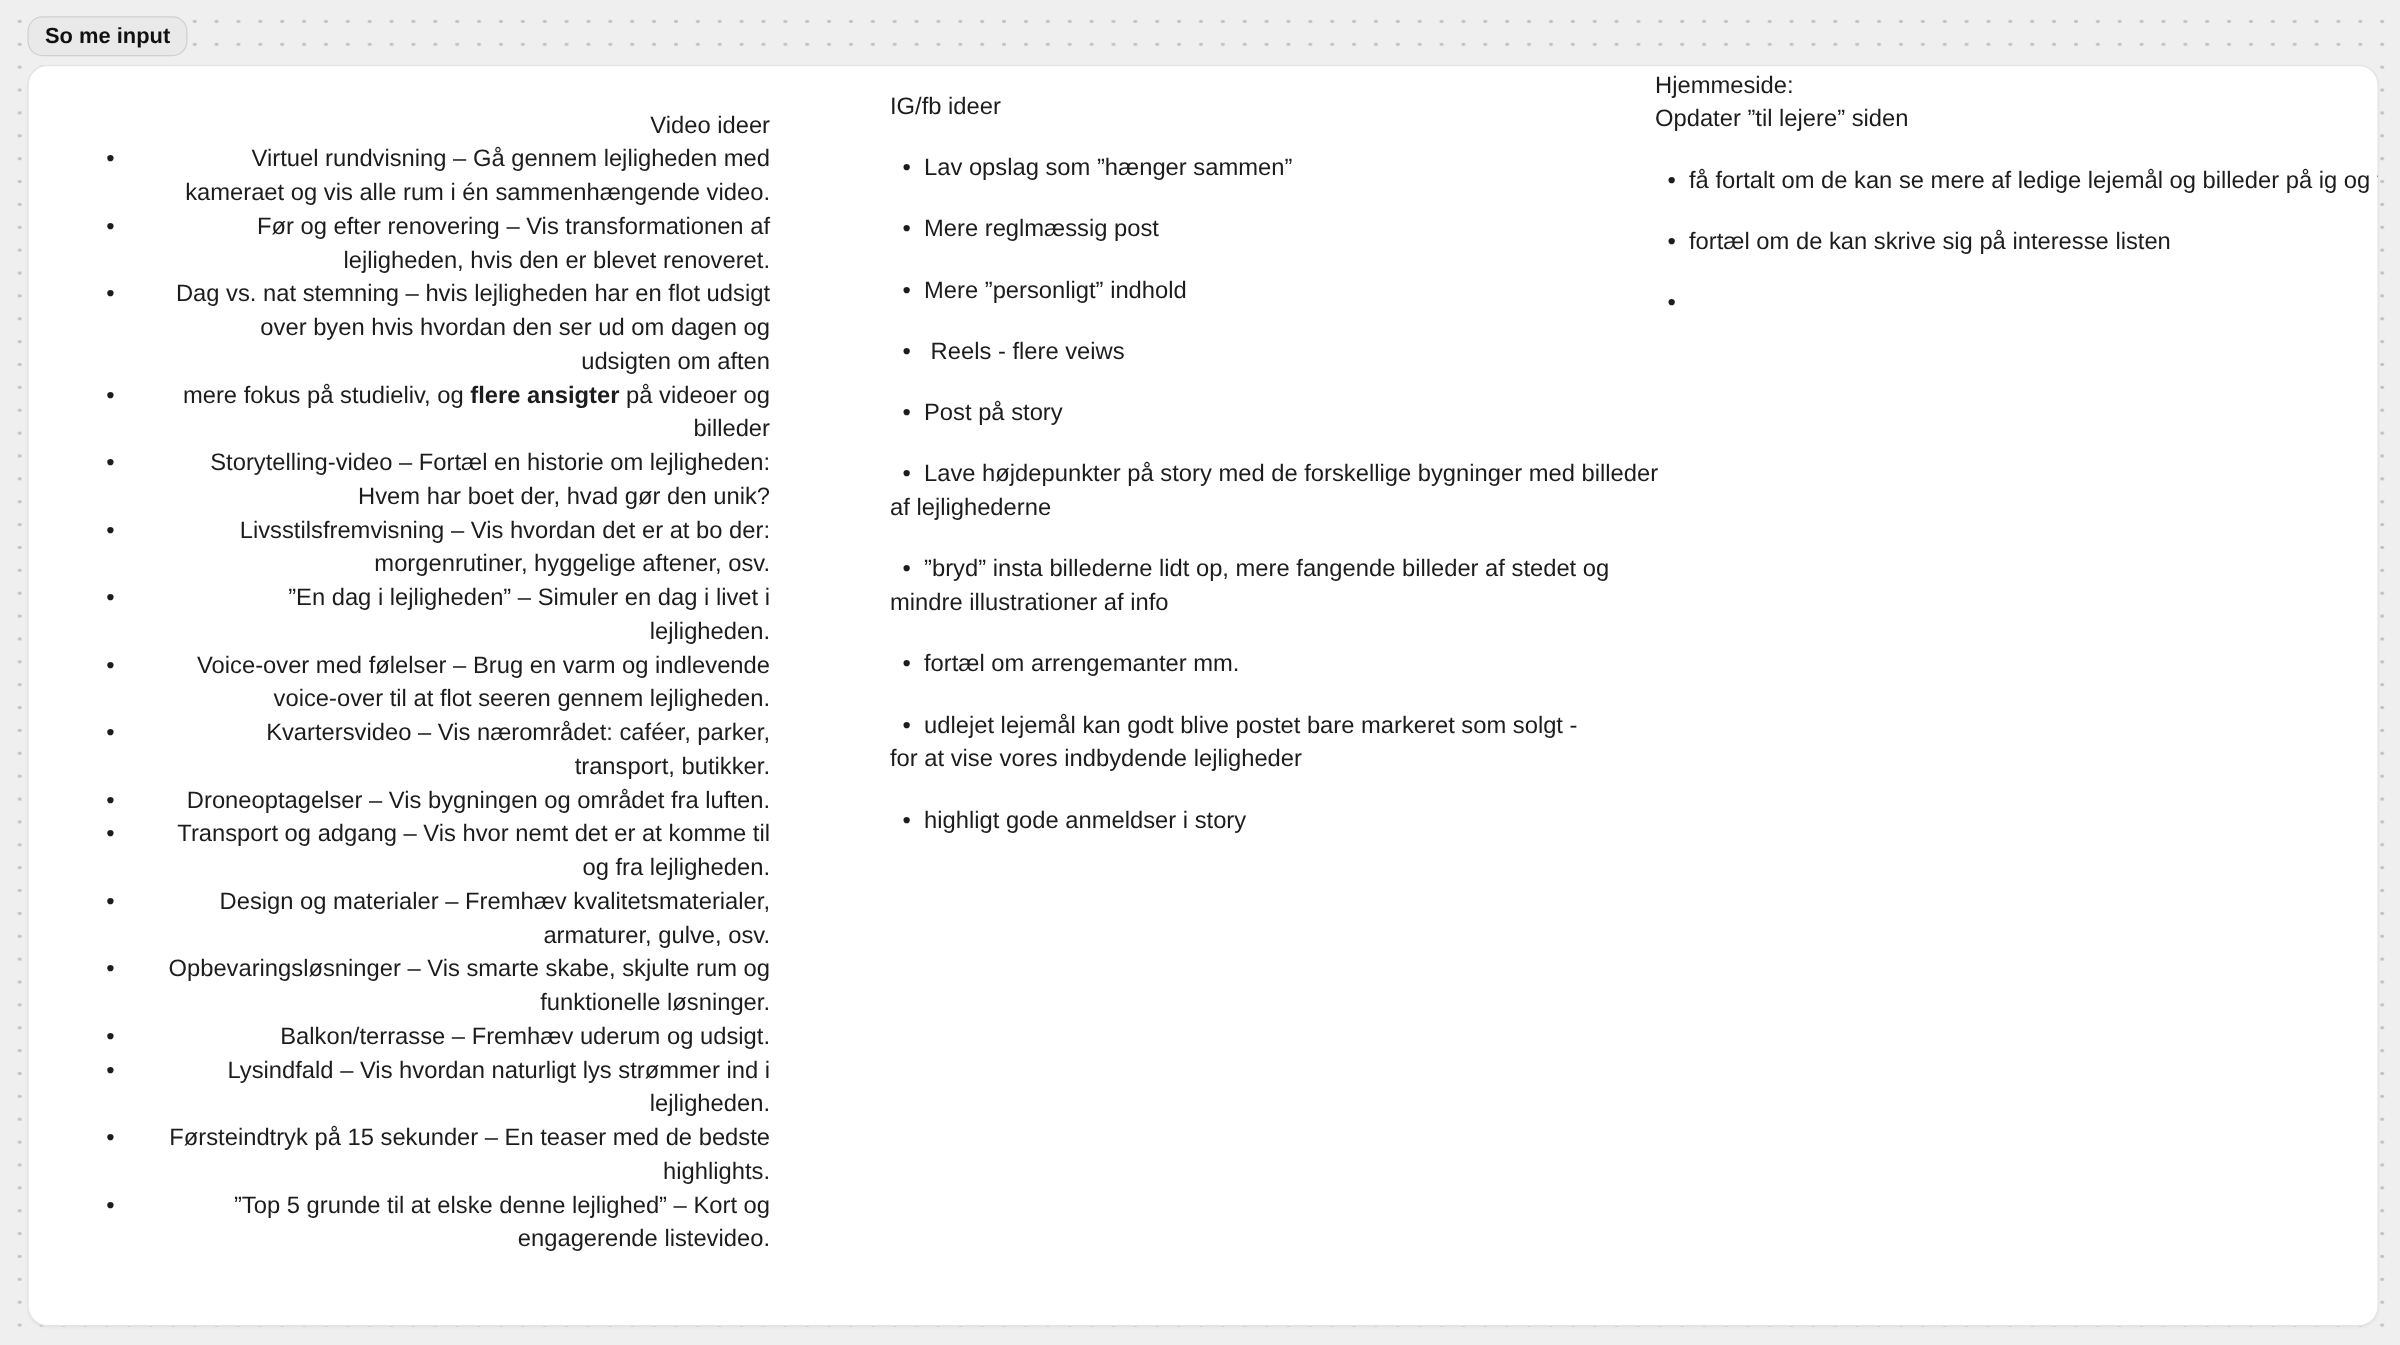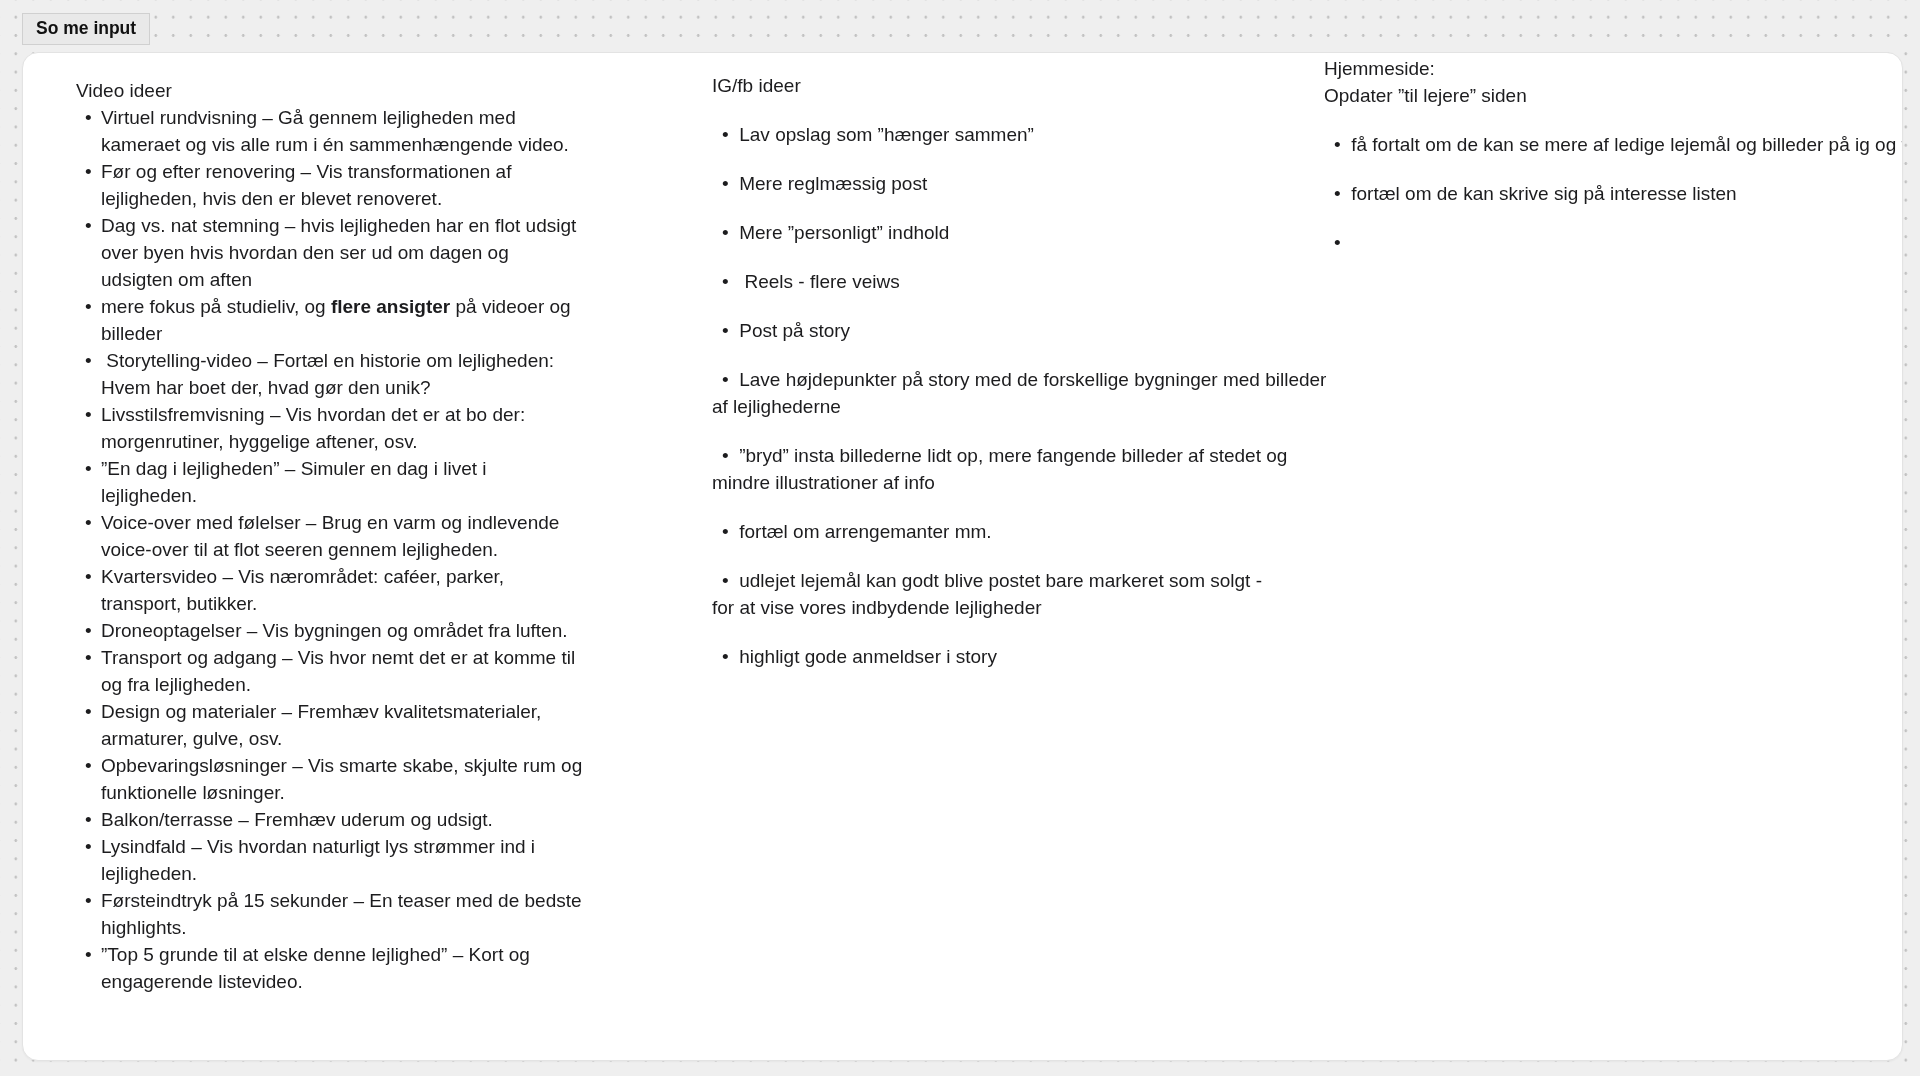--- a/index.html
+++ b/index.html
@@ -19,36 +19,36 @@
     color:var(--text);
     background-color:var(--canvas-bg);
     background-image:radial-gradient(circle,var(--dot) 1.3px,rgba(0,0,0,0) 1.6px);
     background-size:17.5px 18.3px;
     background-position:7px 8px;
   }
   .frame-label{
     position:absolute;left:22px;top:13px;
     background:var(--badge-bg);
     border:1px solid var(--badge-border);
-    border-radius:0;
+    border-radius:12px;
     padding:3px 13px 4px 13px;
     font-size:17.5px;line-height:23px;font-weight:700;color:#111;
   }
   .card{
     position:absolute;left:22px;top:52px;width:1881px;height:1009px;
     background:var(--card-bg);
     border:1px solid var(--card-border);
     border-radius:16px;
     box-shadow:0 1px 2px rgba(0,0,0,0.04);
     overflow:hidden;
   }
   .col{position:absolute;font-size:19px;line-height:27px;}
   .col-header{white-space:pre-wrap;}
   
-  .col-video{left:53px;top:24px;width:540px;}
+  .col-video{left:53px;top:34px;width:540px;text-align:right;}
   ul.hang{list-style:none;margin:0;padding:0;}
   ul.hang>li{position:relative;padding-left:25px;white-space:pre-wrap;}
   ul.hang>li::before{content:"\2022";position:absolute;left:9px;top:0;}
   
   .flat-item{white-space:pre-wrap;text-indent:10px;margin-top:22px;}
   .flat-item::before{content:"\2022\00a0\00a0";}
   .col-igfb{left:689px;top:19px;width:760px;}
   .col-web{left:1301px;top:2px;width:640px;}
   .col-web .flat-item{white-space:nowrap;overflow:visible;}
   b{font-weight:700;margin-top:32px;}

